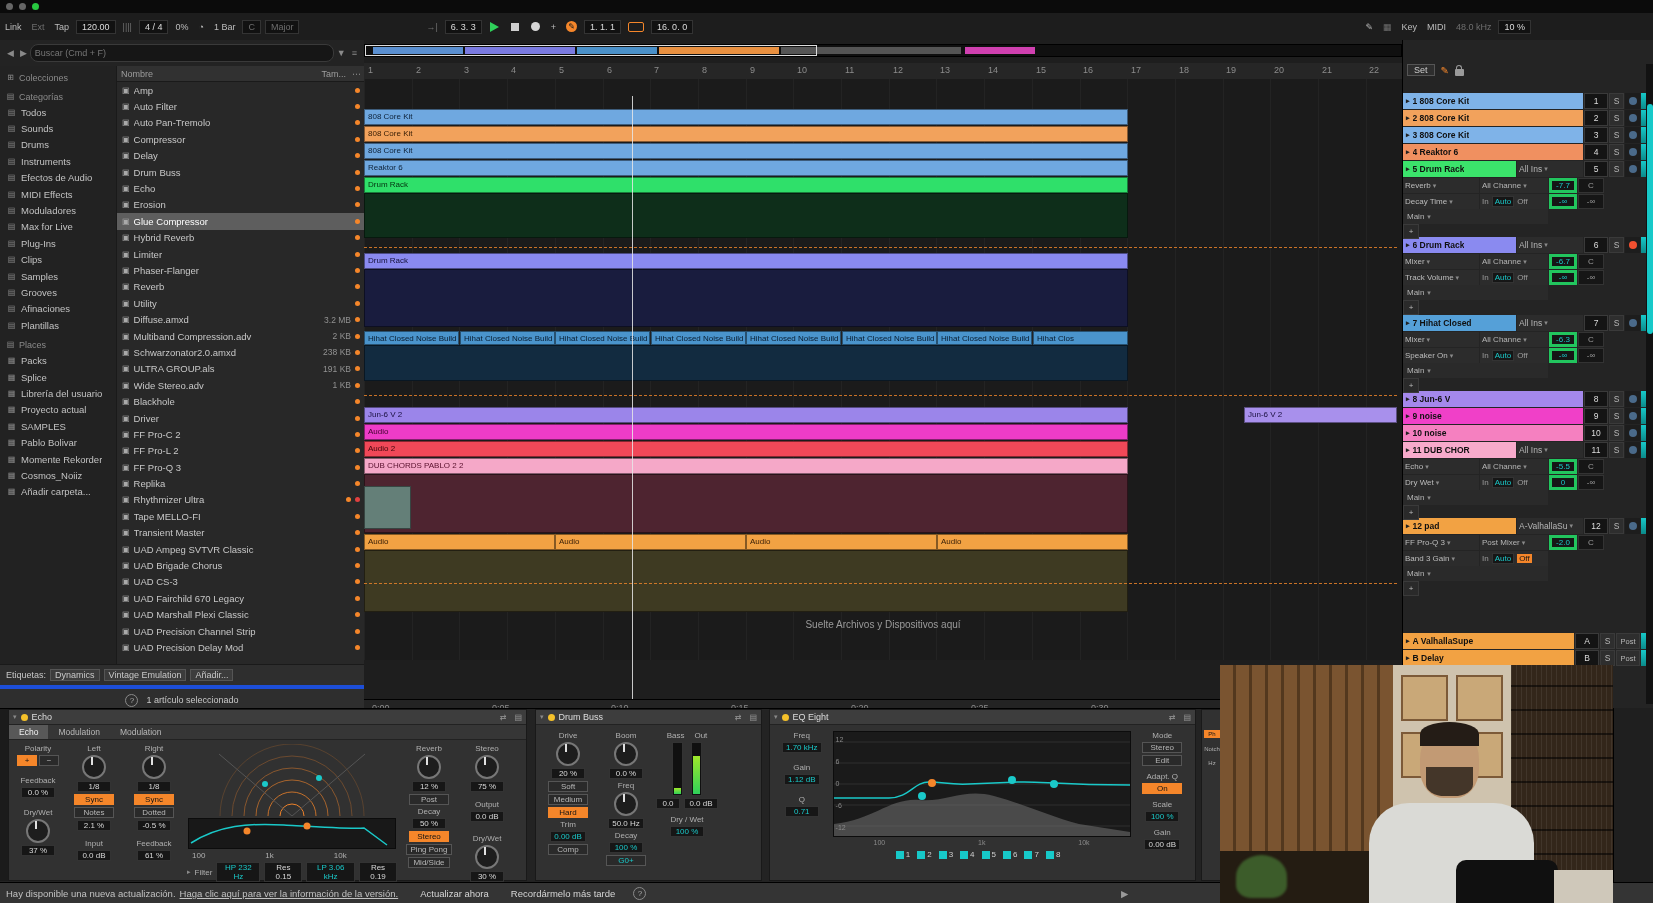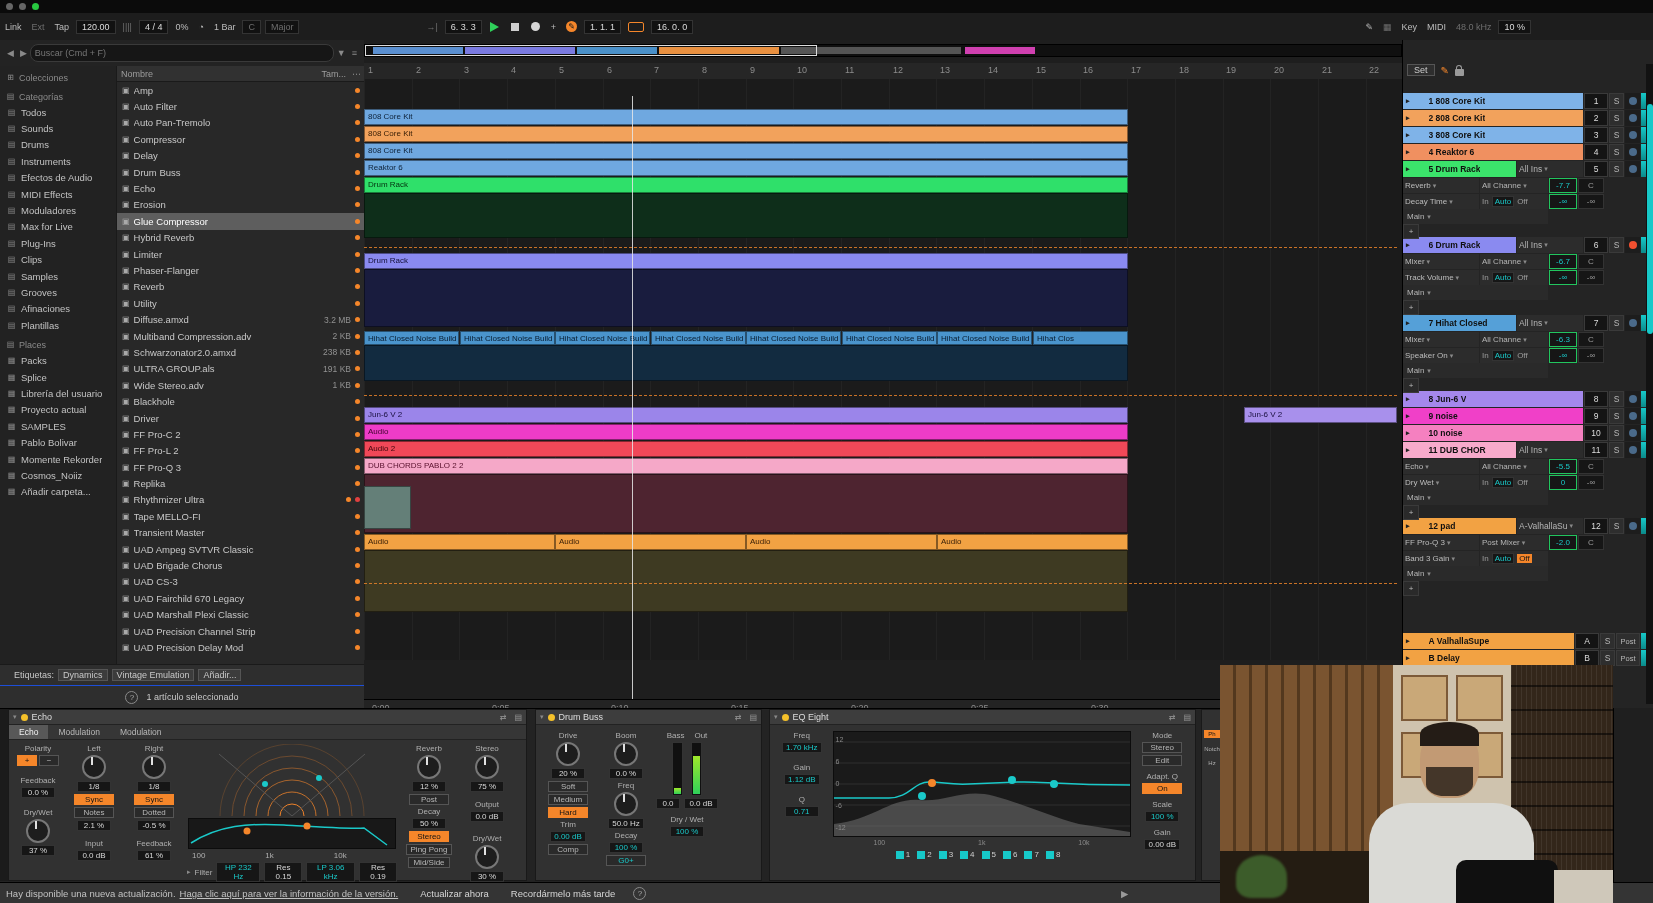--- a/index.html
+++ b/index.html
@@ -64,32 +64,32 @@
   .time-n{position:absolute;top:3px;color:#8c8c8c;font-size:9px;}
 
   
   #tpanel{left:1402px;top:40px;width:251px;height:668px;background:#242424;border-left:1px solid #000;}
   #tp-top{position:absolute;left:4px;top:24px;display:flex;gap:6px;align-items:center;}
   .setbtn{background:#2e2e2e;border:1px solid #555;color:#ccc;font-size:9px;padding:0 6px;}
   .pencil-o{color:#f5862a;font-size:10px;}
   .lockic{width:9px;height:7px;background:#9a9a9a;border-radius:1px;position:relative;margin-top:4px;}
   .lockic::before{content:"";position:absolute;left:1.5px;top:-4px;width:4px;height:4px;border:1.5px solid #9a9a9a;border-bottom:none;border-radius:3px 3px 0 0;}
   .trow{position:absolute;left:0;width:243px;height:16px;display:flex;align-items:stretch;gap:1px;font-size:8.5px;}
-  .t-name{flex:1;color:#101010;display:flex;align-items:center;padding:0 3px;gap:19px;overflow:hidden;white-space:nowrap;font-weight:bold;}
+  .t-name{flex:1;color:#101010;display:flex;align-items:center;padding:0 3px;gap:3px;overflow:hidden;white-space:nowrap;font-weight:bold;}
   .t-route{width:62px;background:#2c2c2c;color:#b5b5b5;display:flex;align-items:center;padding:0 2px;gap:2px;overflow:hidden;}
   .t-badge{width:24px;background:#141414;border:1px solid #3a3a3a;color:#ddd;display:flex;align-items:center;justify-content:center;box-sizing:border-box;}
   .t-s{width:15px;background:#2e2e2e;border:1px solid #3a3a3a;color:#b8b8b8;display:flex;align-items:center;justify-content:center;box-sizing:border-box;}
   .t-rec{width:15px;display:flex;align-items:center;justify-content:center;background:#1d1d1d;}
   .t-rec i{width:8px;height:8px;border-radius:50%;display:block;}
   .t-post{width:24px;background:#2e2e2e;border:1px solid #3a3a3a;color:#b8b8b8;display:flex;align-items:center;justify-content:center;font-size:7.5px;box-sizing:border-box;}
   .t-meter{width:5px;background:linear-gradient(#17c9c9,#0b8a8a);}
   .srow{position:absolute;left:0;width:238px;height:15px;display:flex;gap:1px;font-size:8px;align-items:stretch;}
   .s-a{width:72px;background:#2c2c2c;color:#bdbdbd;display:flex;align-items:center;padding:0 2px;gap:2px;overflow:hidden;white-space:nowrap;}
   .s-b{width:64px;background:#2c2c2c;color:#b5b5b5;display:flex;align-items:center;padding:0 2px;gap:2px;overflow:hidden;white-space:nowrap;}
-  .s-c{width:28px;background:#161616;border:1px solid #22c55e;color:#1ac9c9;display:flex;align-items:center;justify-content:center;box-sizing:border-box;}
+  .s-c{width:28px;background:#161616;border:3px solid #22c55e;color:#1ac9c9;display:flex;align-items:center;justify-content:center;box-sizing:border-box;}
   .s-d{width:26px;background:#161616;border:1px solid #333;color:#9c9c9c;display:flex;align-items:center;justify-content:center;box-sizing:border-box;}
   .io-b{background:#161616;border:1px solid #333;color:#1ac9c9;padding:0 2px;margin:0 1px;}
   .io-p{color:#9c9c9c;}
   .io-p.hl{background:#f5862a;color:#141414;padding:0 2px;}
   .s-main{width:137px;background:#2a2a2a;color:#b5b5b5;display:flex;align-items:center;padding:0 4px;gap:3px;}
   .s-plus{width:16px;background:#2a2a2a;border:1px solid #3a3a3a;color:#bbb;display:flex;align-items:center;justify-content:center;box-sizing:border-box;}
   #vscroll{position:absolute;left:243px;top:24px;width:8px;height:640px;background:#121212;}
   #vscroll .thumb{position:absolute;left:1px;top:40px;width:6px;height:230px;background:#17c9c9;border-radius:3px;}
   .chev{color:#8a8a8a;font-size:7px;}
 
@@ -567,21 +567,21 @@
         <span class="f-ic">▣</span>
         <span class="f-name ellip">UAD Precision Delay Mod</span>
         <span class="f-size"></span>
         <span class="fdot" style="background: rgb(245, 134, 42);"></span>
 
       </div>
       </div>
   </div>
 
   <div id="bfoot" class="abs">
-    <div class="row" style="height:20px;padding:0 14px;border-bottom:1px solid #1d4ed8">
+    <div class="row" style="height:20px;padding:0 6px;border-bottom:4px solid #1d4ed8">
       <span>Etiquetas:</span>
       <span class="row">
 
       <span class="tagchip">Dynamics</span>
           <span class="tagchip">Vintage Emulation</span>
           <span class="tagchip">Añadir...</span>
         </span>
     </div>
     <div class="row" style="height:22px;justify-content:center;gap:8px">
       <span class="helpc" style="margin-left:0">?</span>
@@ -664,20 +664,21 @@
         <span>Audio</span>
       </div><div class="clip wave" style="left: 573px; top: 455px; width: 191px; height: 16px; background: rgb(242, 162, 67); color: rgb(58, 32, 8);">
         <span>Audio</span>
       </div><div class="clip stripes" style="left: 0px; top: 471px; width: 764px; height: 62px; background: rgb(62, 58, 34);">
         <span></span>
       </div></span>
     <span>
       
     <div class="dash" style="top: 168px;"></div><div class="dash" style="top: 316px;"></div><div class="dash" style="top: 504px;"></div></span>
     <div id="playhead" style="left:268px"></div>
+    <div id="droptext" style="top:540px">Suelte Archivos y Dispositivos aquí</div>
     <div id="timeruler">
       <span>
         
       <span class="time-n" style="left: 8px;">0:00</span><span class="time-n" style="left: 128px;">0:05</span><span class="time-n" style="left: 247px;">0:10</span><span class="time-n" style="left: 367px;">0:15</span><span class="time-n" style="left: 487px;">0:20</span><span class="time-n" style="left: 607px;">0:25</span><span class="time-n" style="left: 727px;">0:30</span></span>
     </div>
   </div>
 </div>
 
 <div id="tpanel" class="abs">
   <div id="tp-top">

